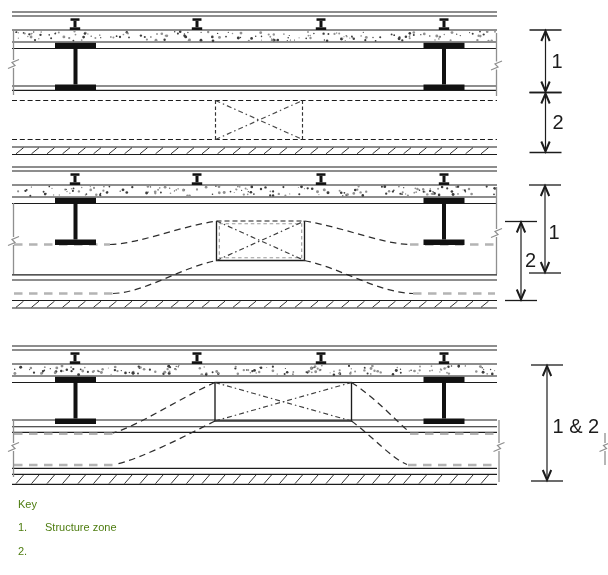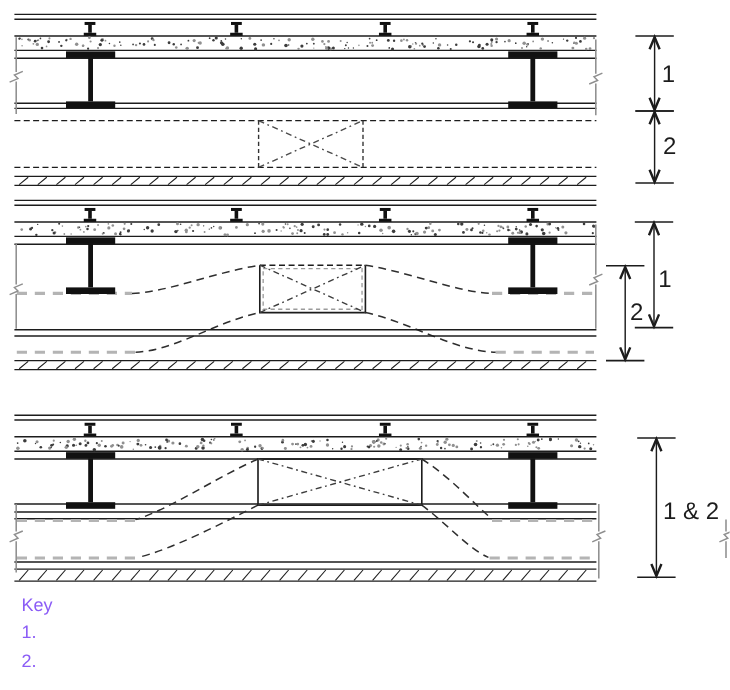--- a/index.html
+++ b/index.html
@@ -7,21 +7,21 @@
     width:608px;height:575px;position:relative;background:#ffffff;
     font-family:"Liberation Sans",sans-serif;overflow:hidden;
   }
   svg{position:absolute;top:0;left:0;}
   .dim-label{
     font-family:"Liberation Sans",sans-serif;
     font-size:20px;fill:#1c1c1c;
   }
   .key{
     position:absolute;left:18px;top:496px;
-    font-size:15px;line-height:17px;color:#8b5cf6;
+    font-size:11px;line-height:17px;color:#4d7c0f;
   }
   .key-title{margin-bottom:6px;}
   .key-item{display:flex;margin-bottom:6.5px;}
   .key-num{width:27px;flex:0 0 27px;}
 </style>
 </head>
 <body>
 
 <svg id="drawing" width="608" height="575" viewBox="0 0 608 575">
 
@@ -878,17 +878,18 @@
           <path d="M 542.8 470 L 547 480 L 551.2 470" fill="none" stroke="#1c1c1c" stroke-width="2"></path>
         </g>
     </g>
   </g>
 </svg>
 
 <div class="key">
   <div class="key-title">Key</div>
   <div class="key-item">
     <span class="key-num">1.</span>
+    <span class="key-label">Structure zone</span>
   </div>
   <div class="key-item">
     <span class="key-num">2.</span>
   </div>
 </div>
 
 </body></html>

